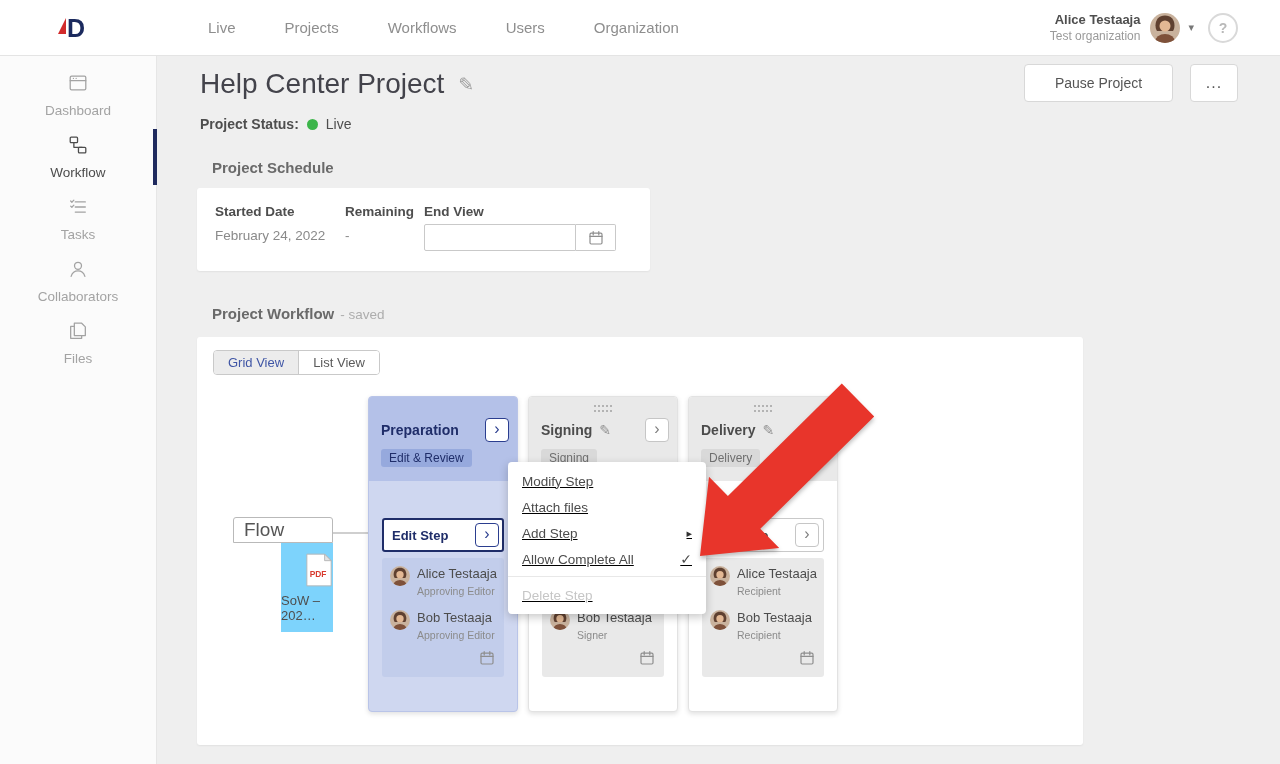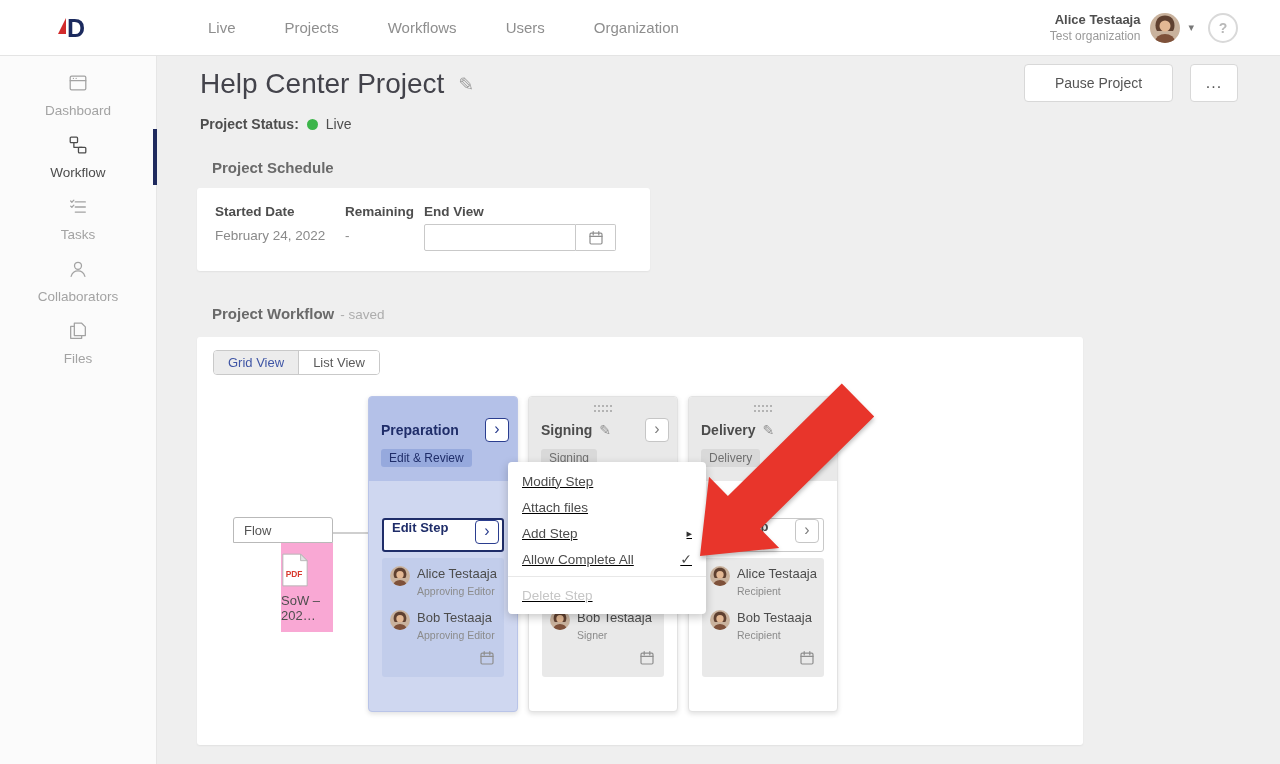--- a/index.html
+++ b/index.html
@@ -73,22 +73,22 @@
   .wf-card { position:absolute; left:40px; top:281px; width:886px; height:408px; background:#fff;
              border-radius:3px; box-shadow:0 1px 2px rgba(0,0,0,.06); }
   .view-toggle { position:absolute; left:16px; top:13px; display:flex; border:1px solid #c9c9c9;
                  border-radius:4px; overflow:hidden; height:25px; background:#fff; }
   .seg { border:none; background:#fff; font-size:13px; color:#5a5a5a; padding:0 14px; cursor:pointer; font-family:inherit; }
   .seg + .seg { border-left:1px solid #c9c9c9; }
   .seg.active { background:#ececec; color:#3f55a5; }
 
   .flow-box { position:absolute; left:36px; top:180px; width:100px; cursor:pointer; }
   .flow-head { height:26px; border:1px solid #b9b9b9; border-radius:3px 3px 0 0; background:#fff;
-               font-size:13px; color:#555; display:flex; align-items:center; padding-left:10px; }
-  .flow-body { height:89px; background:#f9a8d4; display:flex; flex-direction:column; align-items:flex-start;
+               font-size:19px; color:#555; display:flex; align-items:center; padding-left:10px; }
+  .flow-body { height:89px; background:#7dd3fc; display:flex; flex-direction:column; align-items:flex-end;
                justify-content:center; gap:6px;margin-left:48px; }
   .flow-file { font-size:13px; color:#4e4e4e; }
 
   .connector { position:absolute; height:2px; background:#cfcfcf; top:195px; }
   .conn1 { left:136px; width:35px; } .conn2 { left:321px; width:10px; } .conn3 { left:481px; width:10px; }
 
   .col { position:absolute; top:59px; width:150px; height:316px; background:#fff; border:1px solid #e2e2e2;
          border-radius:4px; box-shadow:0 2px 5px rgba(0,0,0,.12); }
   .col1 { left:171px; } .col2 { left:331px; } .col3 { left:491px; }
   .col.selected { background:#cfd7f0; border-color:#b9c4e8; }
@@ -101,21 +101,21 @@
   .col.selected .col-title { color:#1f2d69; }
   .col-pencil { font-size:14px; color:#8e8e8e; margin-left:7px; cursor:pointer; background:none; border:none; }
   .chev-btn { margin-left:auto; width:24px; height:24px; border:1px solid #c6c6c6; border-radius:4px;
               background:#fff; color:#7e7e7e; font-size:16px; cursor:pointer; display:flex; align-items:center;
               justify-content:center; padding:0 0 2px 0; line-height:1; flex:none; font-family:inherit; }
   .col.selected .chev-btn { border-color:#2b3e8f; color:#2b3e8f; }
   .col-badge { display:inline-block; margin-top:7px; font-size:12px; color:#6f6f6f; background:#d9d9d9;
                border-radius:3px; padding:2px 8px; }
   .col.selected .col-badge { background:#96a9dd; color:#1f2d69; }
   .edit-step { margin:37px 13px 0; height:34px; background:#fff; border:1px solid #c9c9c9; border-radius:3px;
-               display:flex; padding:0 4px 0 9px; cursor:pointer; }
+               display:flex; align-items:center; padding:0 4px 0 9px; cursor:pointer; }
   .col.selected .edit-step { border:2px solid #1f2d69; padding:0 3px 0 8px; }
   .es-label { font-size:13px; font-weight:bold; color:#4c4c4c; }
   .col.selected .es-label { color:#1f2d69; }
   .assignees { position:relative; margin:6px 13px 0; height:119px; background:#e9e9e9; border-radius:3px; padding:8px; }
   .col.selected .assignees { background:#c2cdeb; }
   .col2 .assignees { padding-top:52px; }
   .assignee { display:flex; gap:7px; margin-bottom:13px; }
   .ava { width:20px; height:20px; border-radius:50%; overflow:hidden; flex:none; }
   .ava svg { display:block; width:100%; height:100%; }
   .a-name { display:block; font-size:13px; color:#4c4c4c; white-space:nowrap; }

